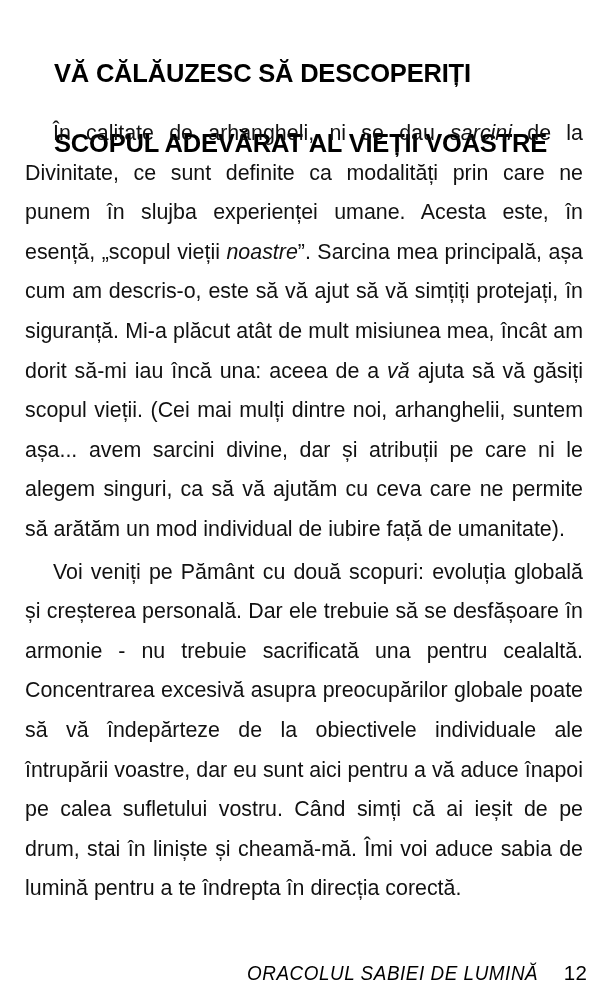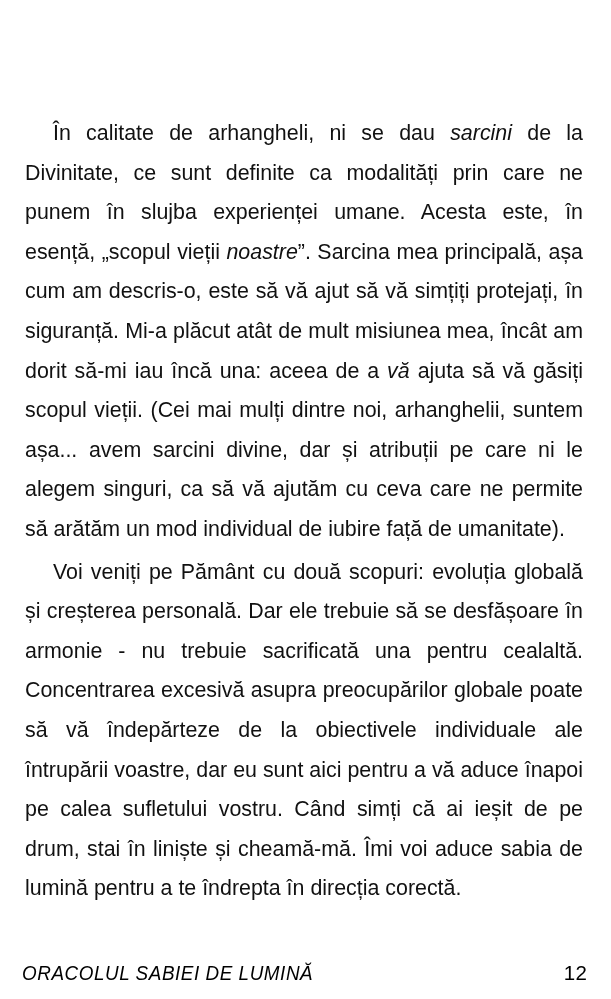--- a/index.html
+++ b/index.html
@@ -69,21 +69,21 @@
 
   
   .page-footer {
     position: absolute;
     left: 22px;
     right: 24px;
     top: 957px;
     height: 32px;
     display: flex;
     align-items: center;
-    justify-content: space-between;
+    justify-content: flex-end;
   }
   .running-head {
     font-family: "Liberation Sans Narrow", "Liberation Sans", "DejaVu Sans Condensed", sans-serif;
     font-style: italic;
     font-weight: 400;
     font-size: 20.5px;
     letter-spacing: 0.6px;
     color: #000000;
     transform: scaleX(0.92);
     transform-origin: left center;
@@ -96,20 +96,24 @@
     font-size: 20.5px;
     color: #000000;
     letter-spacing: 0.2px;
   }
 </style>
 </head>
 <body>
 
 <div class="page">
 
+  <h1 class="chapter-heading">
+    <span class="hline">VĂ CĂLĂUZESC SĂ DESCOPERIȚI</span>
+    <span class="hline">SCOPUL ADEVĂRAT AL VIEȚII VOASTRE</span>
+  </h1>
 
   <div class="body-text">
 
     <p><span>În calitate de arhangheli, ni se dau </span><em>sarcini</em><span> de la Divinitate, ce sunt definite ca modalități prin care ne punem în slujba experienței umane. Acesta este, în esență, „scopul vieții </span><em>noastre</em><span>”. Sarcina mea principală, așa cum am descris-o, este să vă ajut să vă simțiți protejați, în siguranță. Mi-a plăcut atât de mult misiunea mea, încât am dorit să-mi iau încă una: aceea de a </span><em>vă</em><span> ajuta să vă găsiți scopul vieții. (Cei mai mulți dintre noi, arhanghelii, suntem așa... avem sarcini divine, dar și atribuții pe care ni le alegem singuri, ca să vă ajutăm cu ceva care ne permite să arătăm un mod individual de iubire față de umanitate).</span></p>
 
     <p><span>Voi  veniți pe Pământ cu două scopuri: evoluția globală și creșterea personală. Dar ele trebuie să se desfășoare în armonie - nu trebuie sacrificată una pentru cealaltă. Concentrarea excesivă asupra preocupărilor globale poate să vă îndepărteze de la obiectivele individuale ale întrupării voastre, dar eu sunt aici pentru a vă aduce înapoi pe calea sufletului vostru. Când simți că ai ieșit de pe drum, stai în liniște și cheamă-mă. Îmi voi aduce sabia de lumină pentru a te îndrepta în direcția corectă.</span></p>
 
   </div>
 
   <div class="page-footer">

